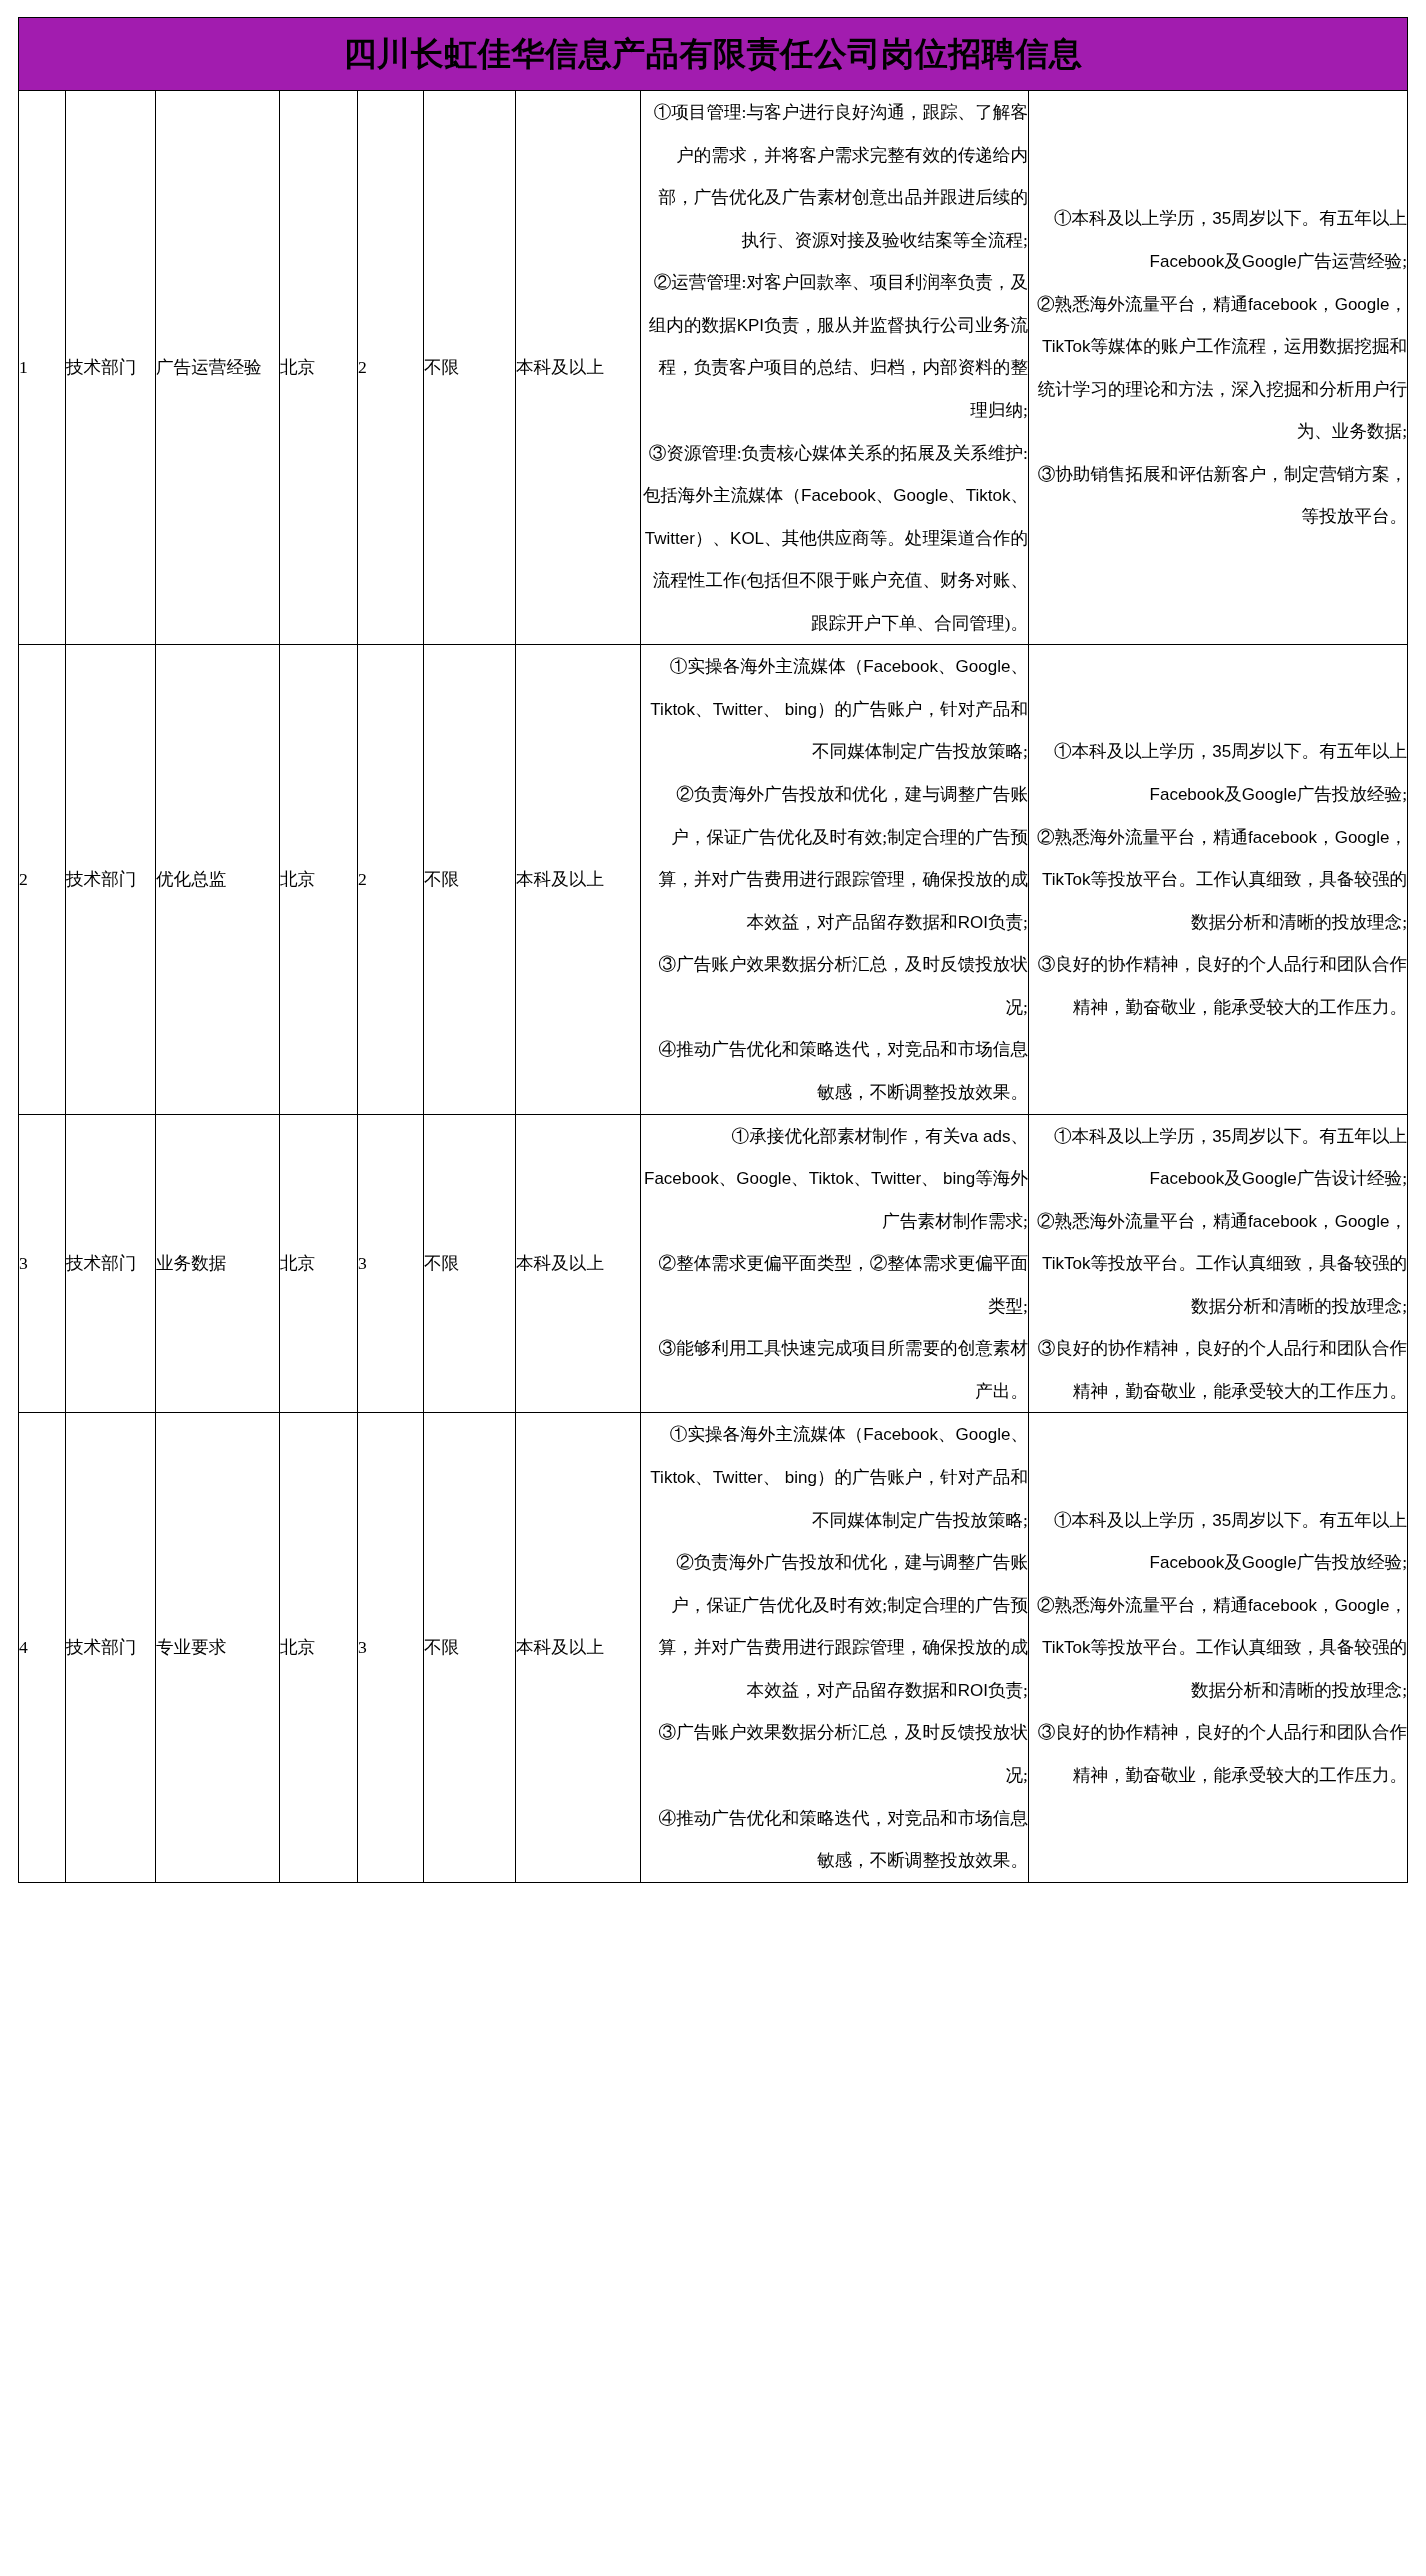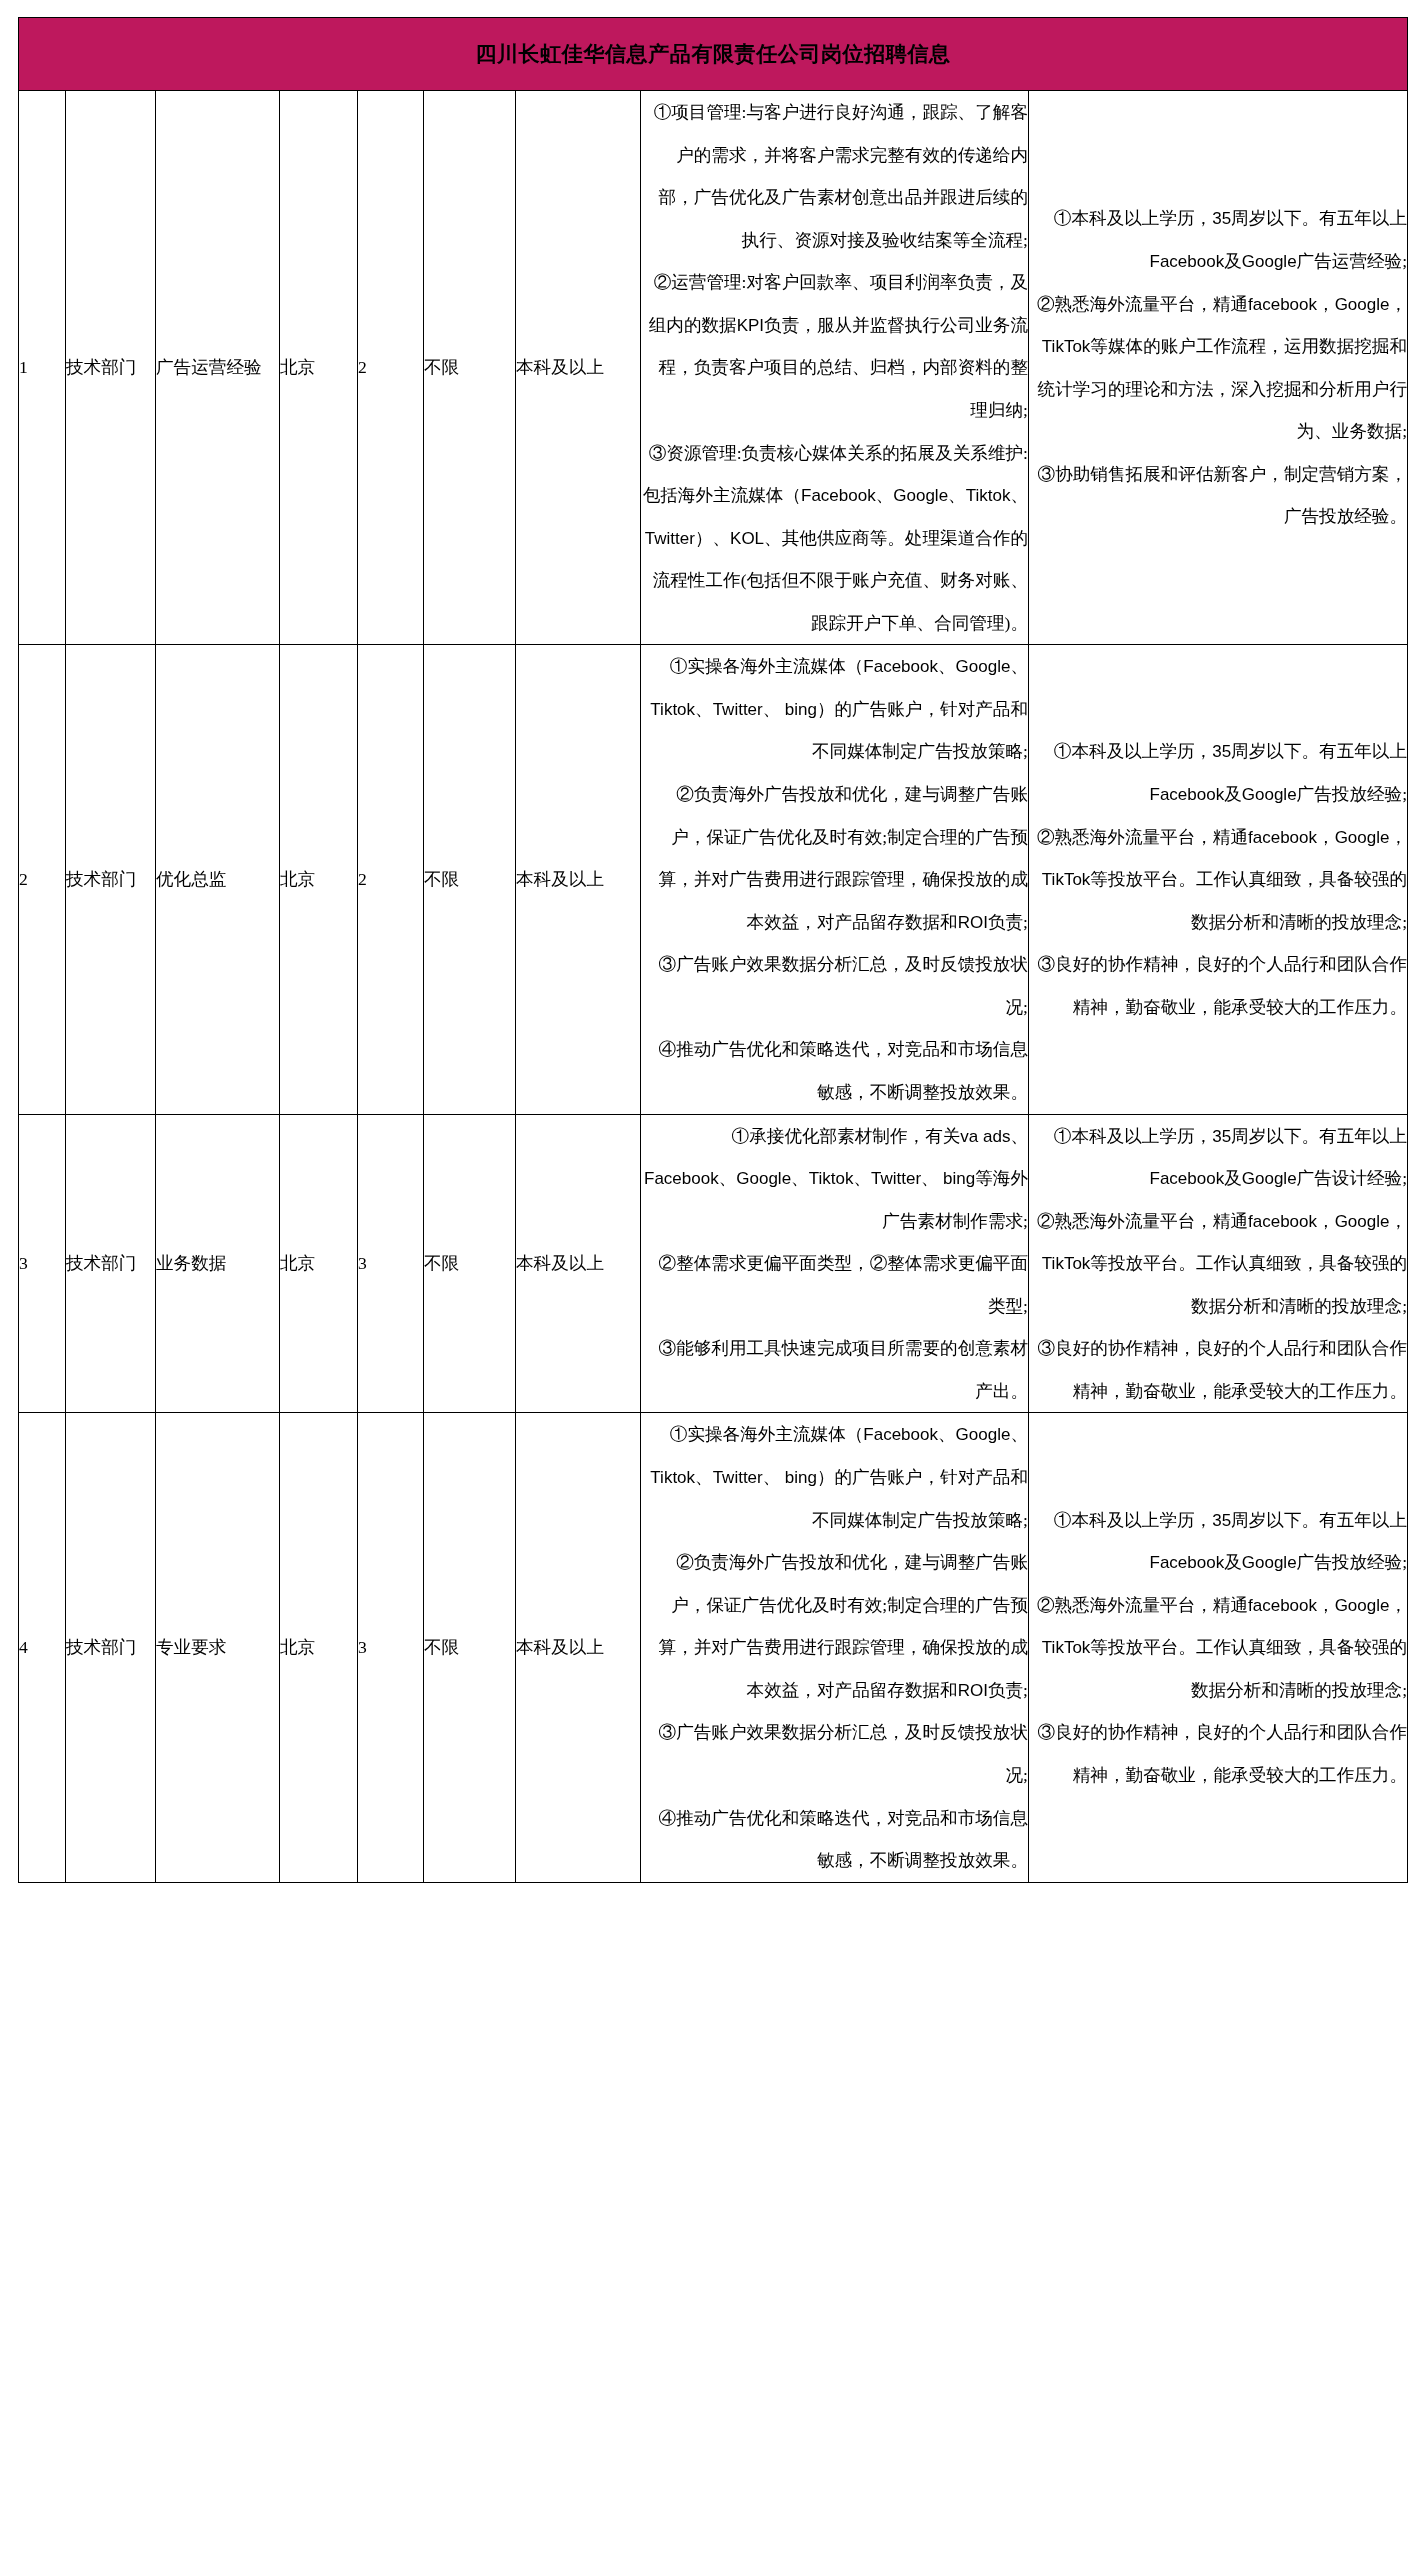--- a/index.html
+++ b/index.html
@@ -27,24 +27,24 @@
     table-layout: fixed;
     border: 1.8px solid #000;
   }
   table.recruit td, table.recruit th {
     border: 1.2px solid #000;
     vertical-align: middle;
     padding: 0;
   }
   
   .title-cell {
-    background: #be185d;
+    background: #a21caf;
     text-align: center;
     height: 72px;
-    font-size: 21px;
+    font-size: 33px;
     font-weight: bold;
     letter-spacing: 0.6px;
     line-height: 72px;
     white-space: nowrap;
   }
   
   .hdr td {
     background: #d9d9d9;
     text-align: center;
     height: 106px;
@@ -124,21 +124,21 @@
           <td class="c-major">不限</td>
           <td class="c-edu">本科及以上</td>
           <td class="c-desc">
             <div class="para">①项目管理:与客户进行良好沟通，跟踪、了解客户的需求，并将客户需求完整有效的传递给内部，广告优化及广告素材创意出品并跟进后续的执行、资源对接及验收结案等全流程;</div>
             <div class="para">②运营管理:对客户回款率、项目利润率负责，及组内的数据<span class="lat">KPI</span>负责，服从并监督执行公司业务流程，负责客户项目的总结、归档，内部资料的整理归纳;</div>
             <div class="para">③资源管理:负责核心媒体关系的拓展及关系维护:包括海外主流媒体（<span class="lat">Facebook</span>、<span class="lat">Google</span>、<span class="lat">Tiktok</span>、<span class="lat">Twitter</span>）、<span class="lat">KOL</span>、其他供应商等。处理渠道合作的流程性工作(包括但不限于账户充值、财务对账、跟踪开户下单、合同管理)。</div>
           </td>
           <td class="c-qual">
             <div class="para">①本科及以上学历，<span class="lat">35</span>周岁以下。有五年以上<span class="lat">Facebook</span>及<span class="lat">Google</span>广告运营经验;</div>
             <div class="para">②熟悉海外流量平台，精通<span class="lat">facebook</span>，<span class="lat">Google</span>，<span class="lat">TikTok</span>等媒体的账户工作流程，运用数据挖掘和统计学习的理论和方法，深入挖掘和分析用户行为、业务数据;</div>
-            <div class="para">③协助销售拓展和评估新客户，制定营销方案，广告投放经验。</div>
+            <div class="para">③协助销售拓展和评估新客户，制定营销方案，等投放平台。</div>
           </td>
         </tr>
         <tr>
           <td class="c-num">2</td>
           <td class="c-dept">技术部门</td>
           <td class="c-job">优化总监</td>
           <td class="c-loc">北京</td>
           <td class="c-cnt">2</td>
           <td class="c-major">不限</td>
           <td class="c-edu">本科及以上</td>

